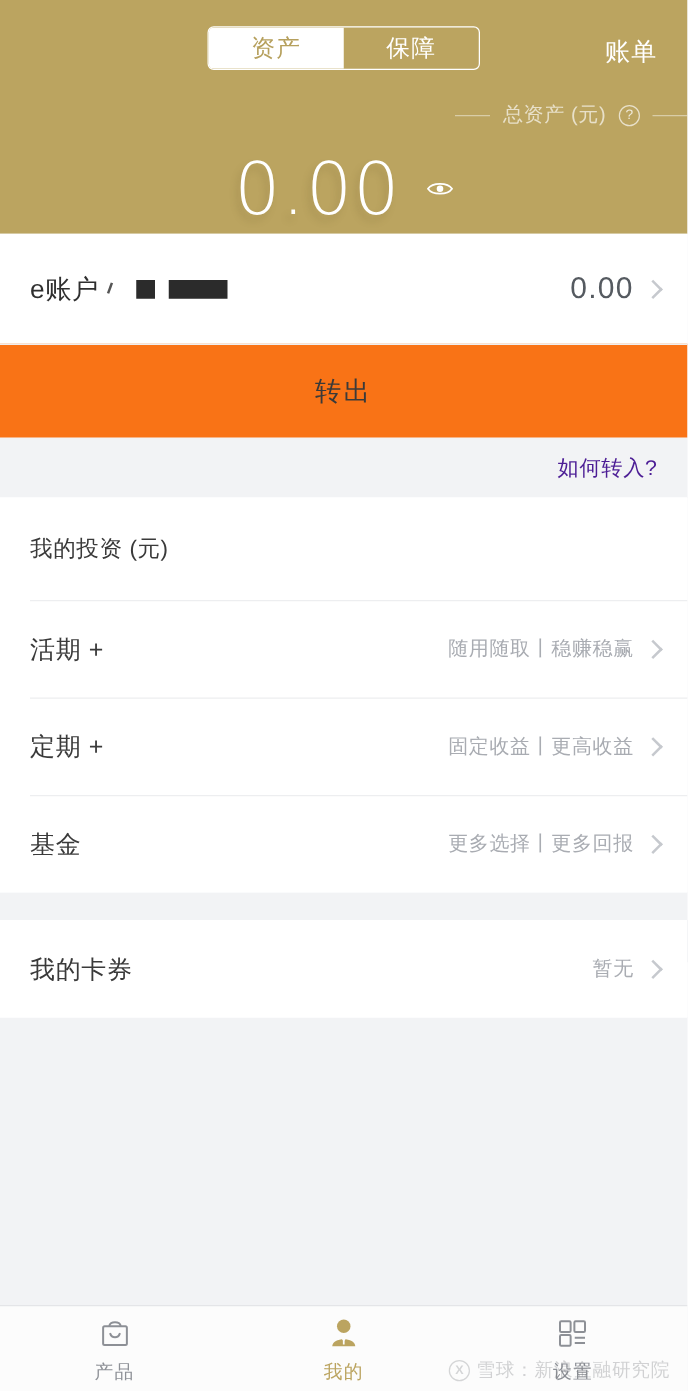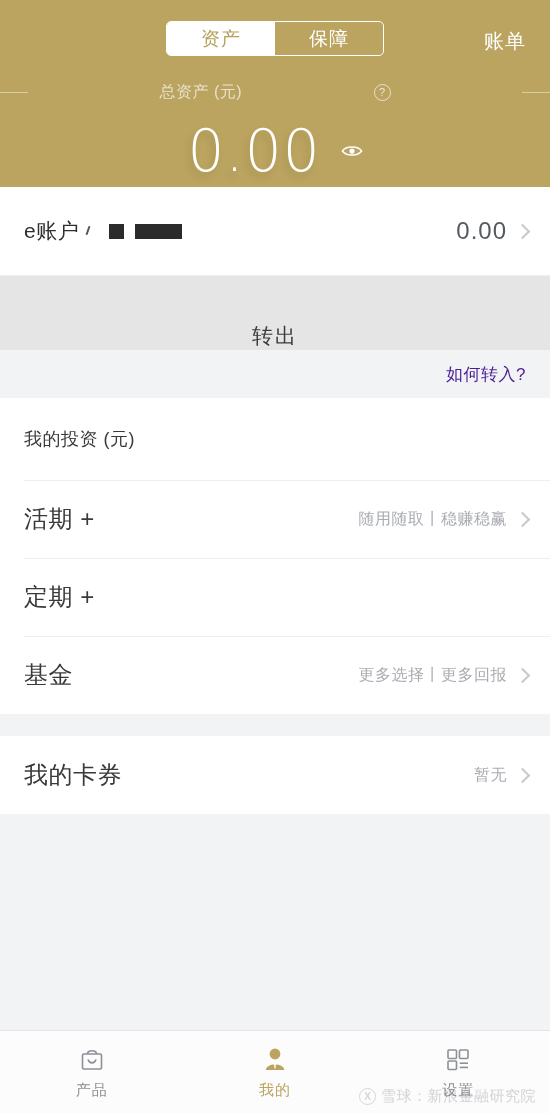--- a/index.html
+++ b/index.html
@@ -42,21 +42,21 @@
   }
   .seg-btn.active { background: #ffffff; color: #B6A05D; }
   .bill-link {
     position: absolute; top: 28px; right: 24px;
     font-size: 20px; color: #ffffff; letter-spacing: 1px;
     cursor: pointer;
   }
 
   .total-row {
     position: absolute; top: 82px; left: 0; right: 0;
-    display: flex; align-items: center; justify-content: space-between; gap: 10px;
+    display: flex; align-items: center; justify-content: flex-end; gap: 10px;
   }
   .dash { width: 28px; height: 1px; background: rgba(255,255,255,0.45); }
   .total-label {
     font-size: 16px;
     color: rgba(255,255,255,0.66);
     letter-spacing: 0.5px;
   }
   .help-icon {
     width: 17px; height: 17px;
     border: 1px solid rgba(255,255,255,0.66);
@@ -91,21 +91,21 @@
     padding: 18px 24px;
     height: 78px;
     background: #ffffff;
     cursor: pointer;
   }
   .row .sep {
     position: absolute; left: 24px; right: 0; top: 0;
     height: 1px; background: #EDEEF0;
   }
   .row-title {
-    font-size: 24px; color: #3a3a3a; letter-spacing: 0.5px;
+    font-size: 20px; color: #3a3a3a; letter-spacing: 0.5px;
   }
   .row-right {
     margin-left: auto;
     display: flex; align-items: center; gap: 10px;
   }
   .row-value { font-size: 16px; color: #a9acb2; letter-spacing: 0.5px; }
   .row-value.dark { font-size: 24px; color: #555a60; letter-spacing: 1px; }
   .chev {
     width: 9px; height: 15px;
     position: relative;
@@ -129,22 +129,22 @@
   }
   .redact { display: inline-flex; align-items: center; gap: 11px; margin-left: 20px; }
   .redact-blk { background: #2b2b2b; height: 15px; display: block; }
   .redact-blk.sq { width: 15px; }
   .redact-blk.bar { width: 47px; }
 
   
   .transfer-row {
     position: relative;
     height: 75px;
-    display: flex; align-items: flex-end; justify-content: center;
-    background: #e5e5e5; cursor: pointer;
+    display: flex; align-items: center; justify-content: center;
+    background: #f97316; cursor: pointer;
   }
   .transfer-row .sep-full {
     position: absolute; left: 0; right: 0; top: 0; height: 1px; background: #EDEEF0;
   }
   .transfer-label { font-size: 21px; color: #3a3a3a; letter-spacing: 2px; }
 
   
   .howto-bar {
     height: 48px;
     background: #F2F3F5;
@@ -180,21 +180,21 @@
     transform: rotate(45deg);
     transform-origin: center;
     pointer-events: none;
   }
 
   .filler { background: #F2F3F5; height: 145px; }
 
   
   .tabbar {
     position: absolute; bottom: 0; left: 0; right: 0;
-    height: 83px;
+    height: 69px;
     background: #FCFCFC;
     border-top: 1px solid #E4E5E8;
     display: flex;
   }
   .tab {
     flex: 1;
     display: flex; flex-direction: column;
     align-items: center; justify-content: center;
     gap: 7px;
     cursor: pointer;
@@ -288,20 +288,24 @@
       <span class="row-title">活期 +</span>
       <span class="row-right">
         <span class="row-value">随用随取丨稳赚稳赢</span>
         <span class="chev"></span>
       </span>
     </div>
 
     <div class="row">
       <span class="sep"></span>
       <span class="row-title">定期 +</span>
+      <span class="row-right">
+        <span class="row-value">固定收益丨更高收益</span>
+        <span class="chev"></span>
+      </span>
     </div>
 
     <div class="row">
       <span class="sep"></span>
       <span class="row-title">基金</span>
       <span class="row-right">
         <span class="row-value">更多选择丨更多回报</span>
         <span class="chev"></span>
       </span>
     </div>

